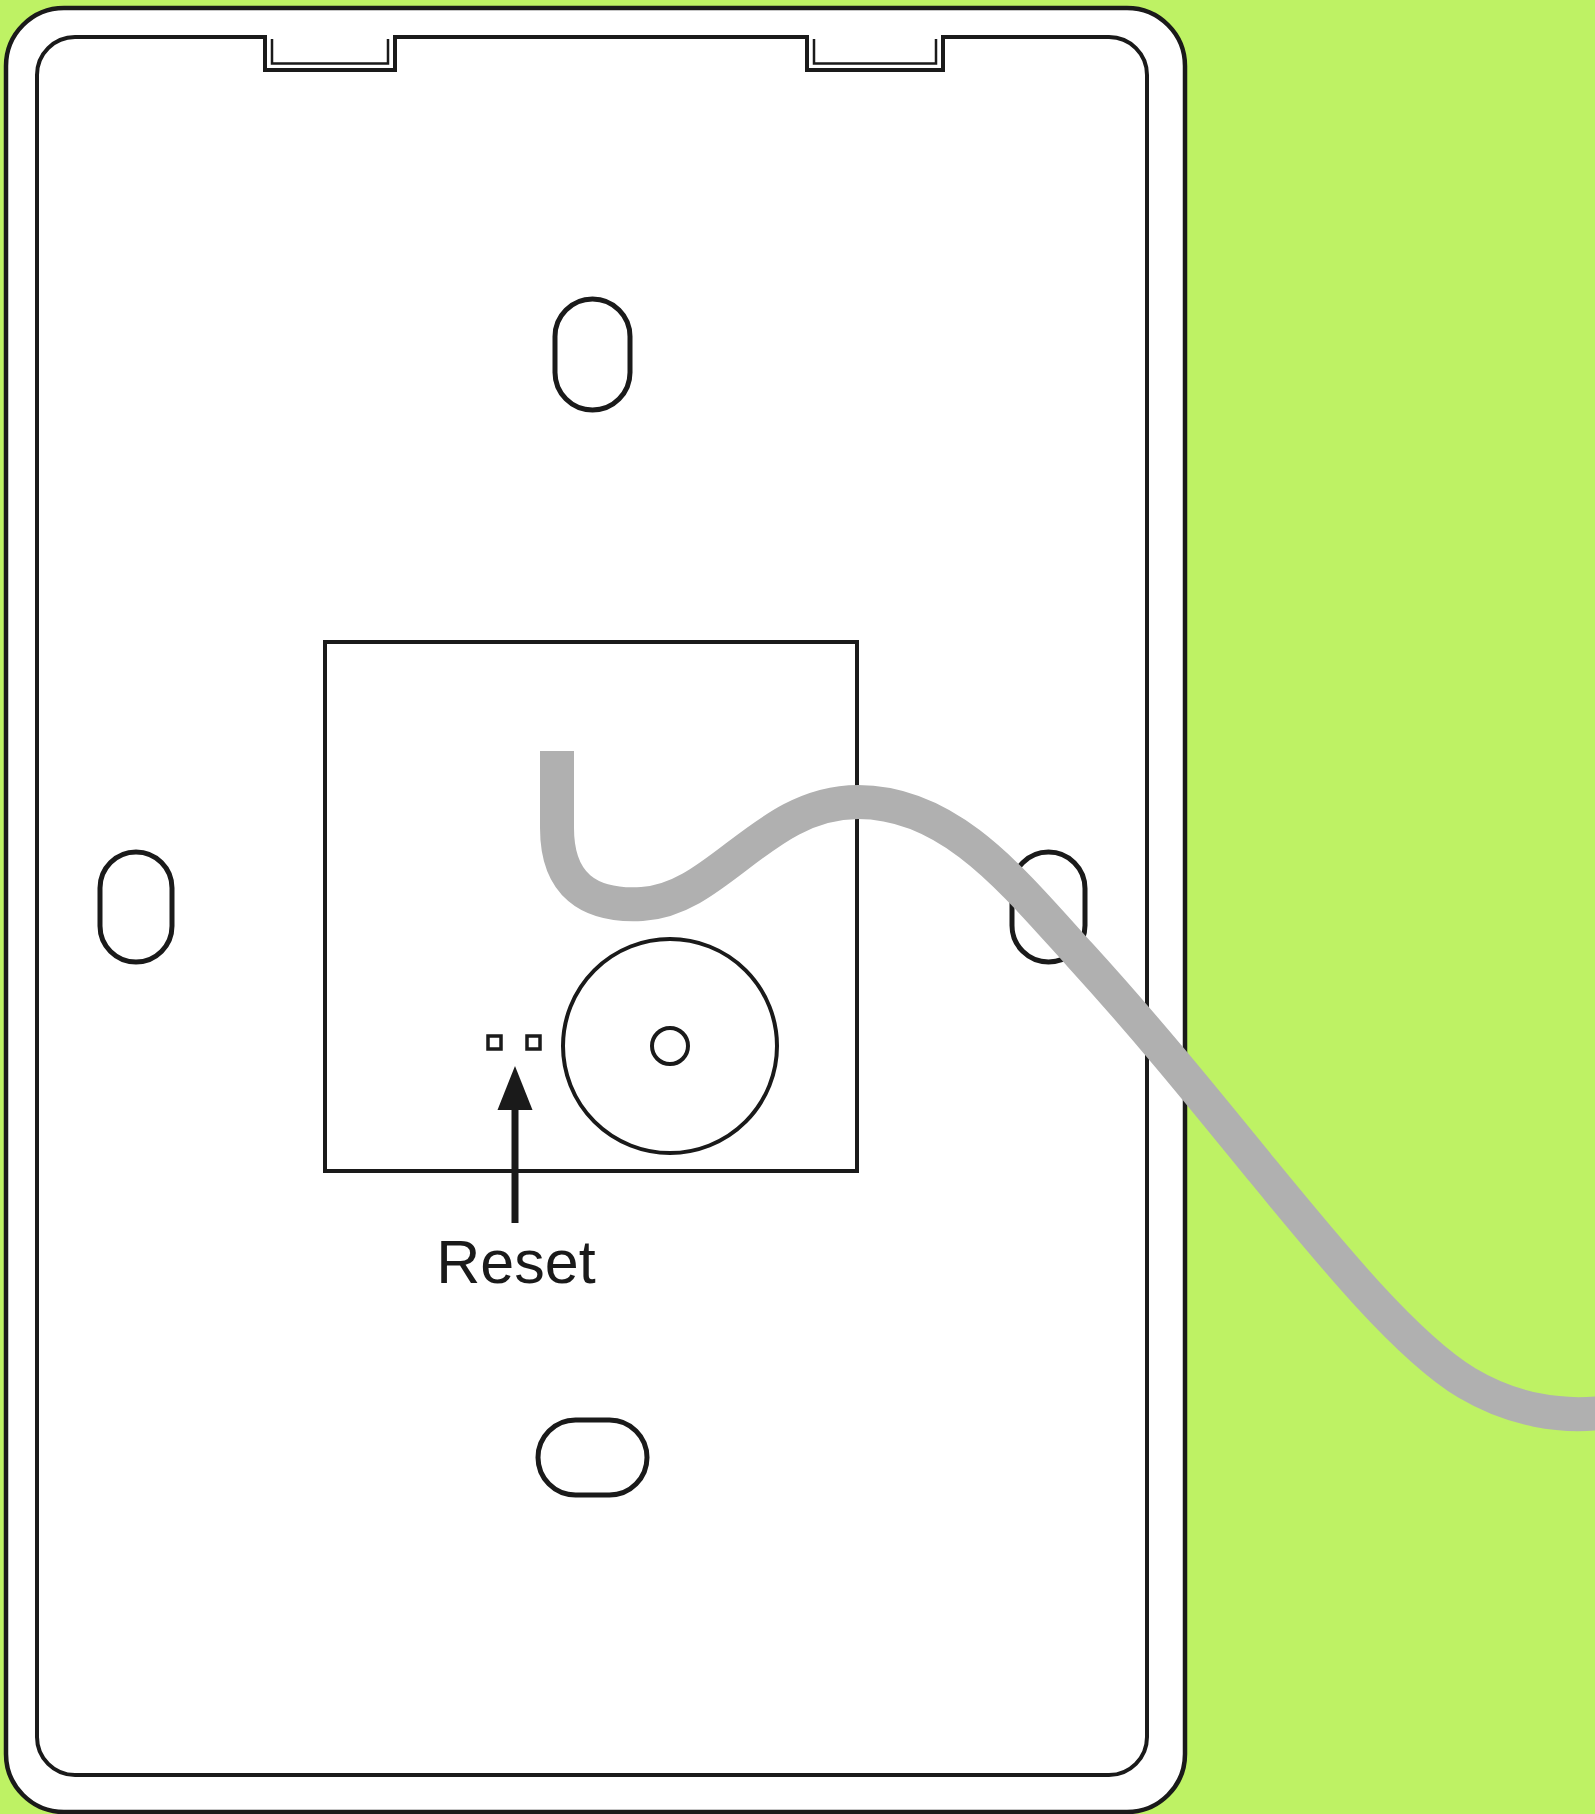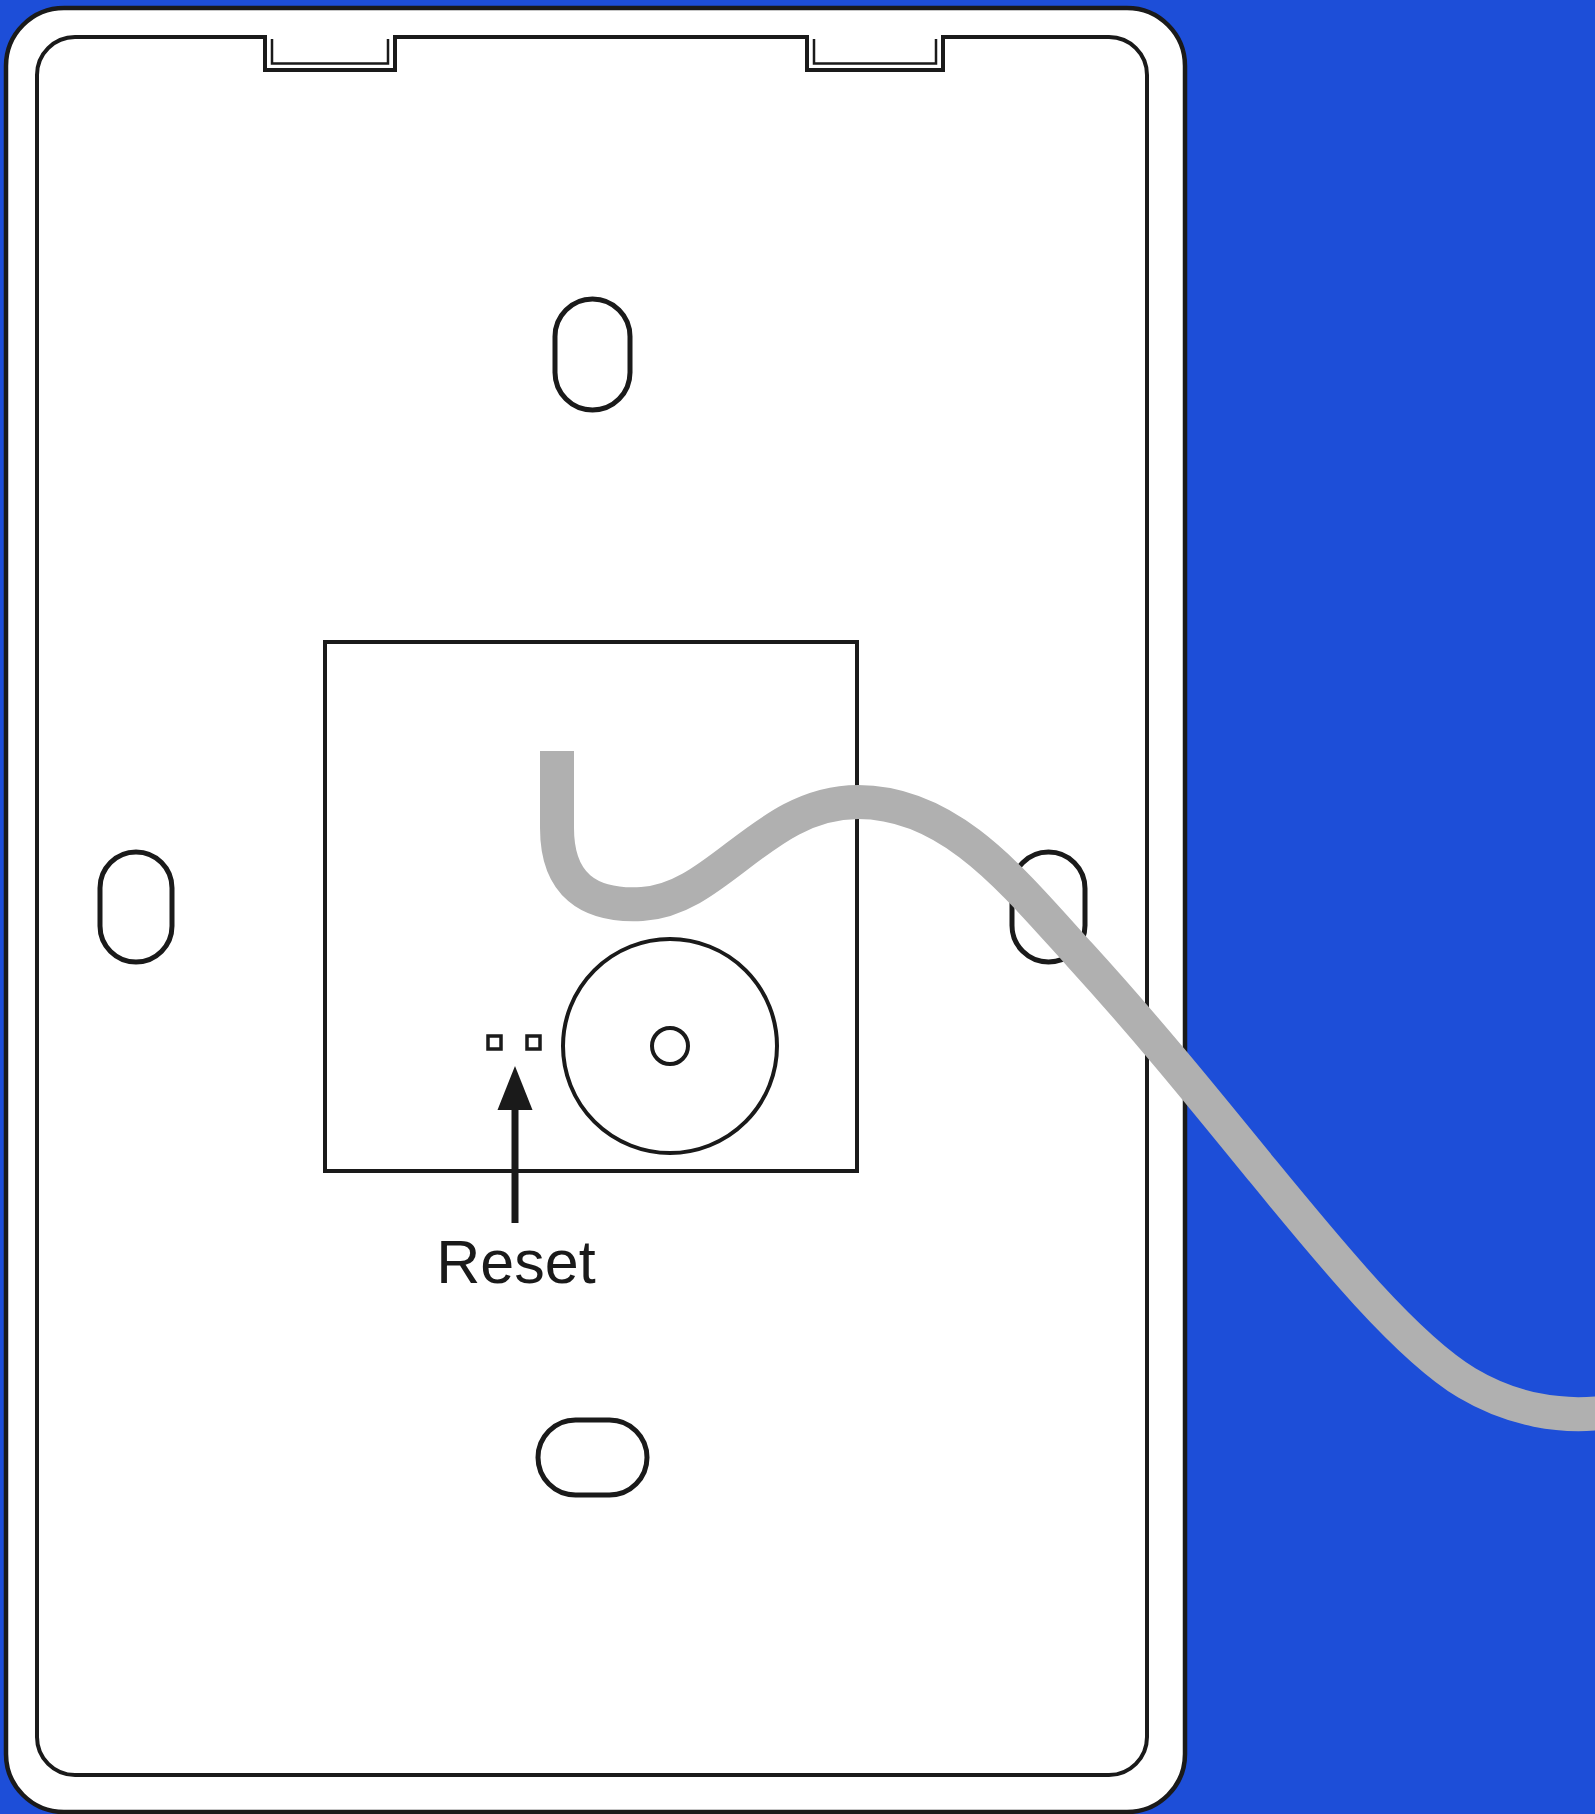--- a/index.html
+++ b/index.html
@@ -4,21 +4,21 @@
 <style>
   html, body {
     margin: 0;
     padding: 0;
     background: #ffffff;
   }
   .stage {
     position: relative;
     width: 1595px;
     height: 1814px;
-    background: #1d4ed8;
+    background: #bef264;
     overflow: hidden;
     font-family: "Liberation Sans", "DejaVu Sans", sans-serif;
   }
   svg { display: block; }
   .reset-label-text {
     font-family: "Liberation Sans", "DejaVu Sans", sans-serif;
     font-size: 61px;
     fill: #1a1a1a;
   }
 </style>

